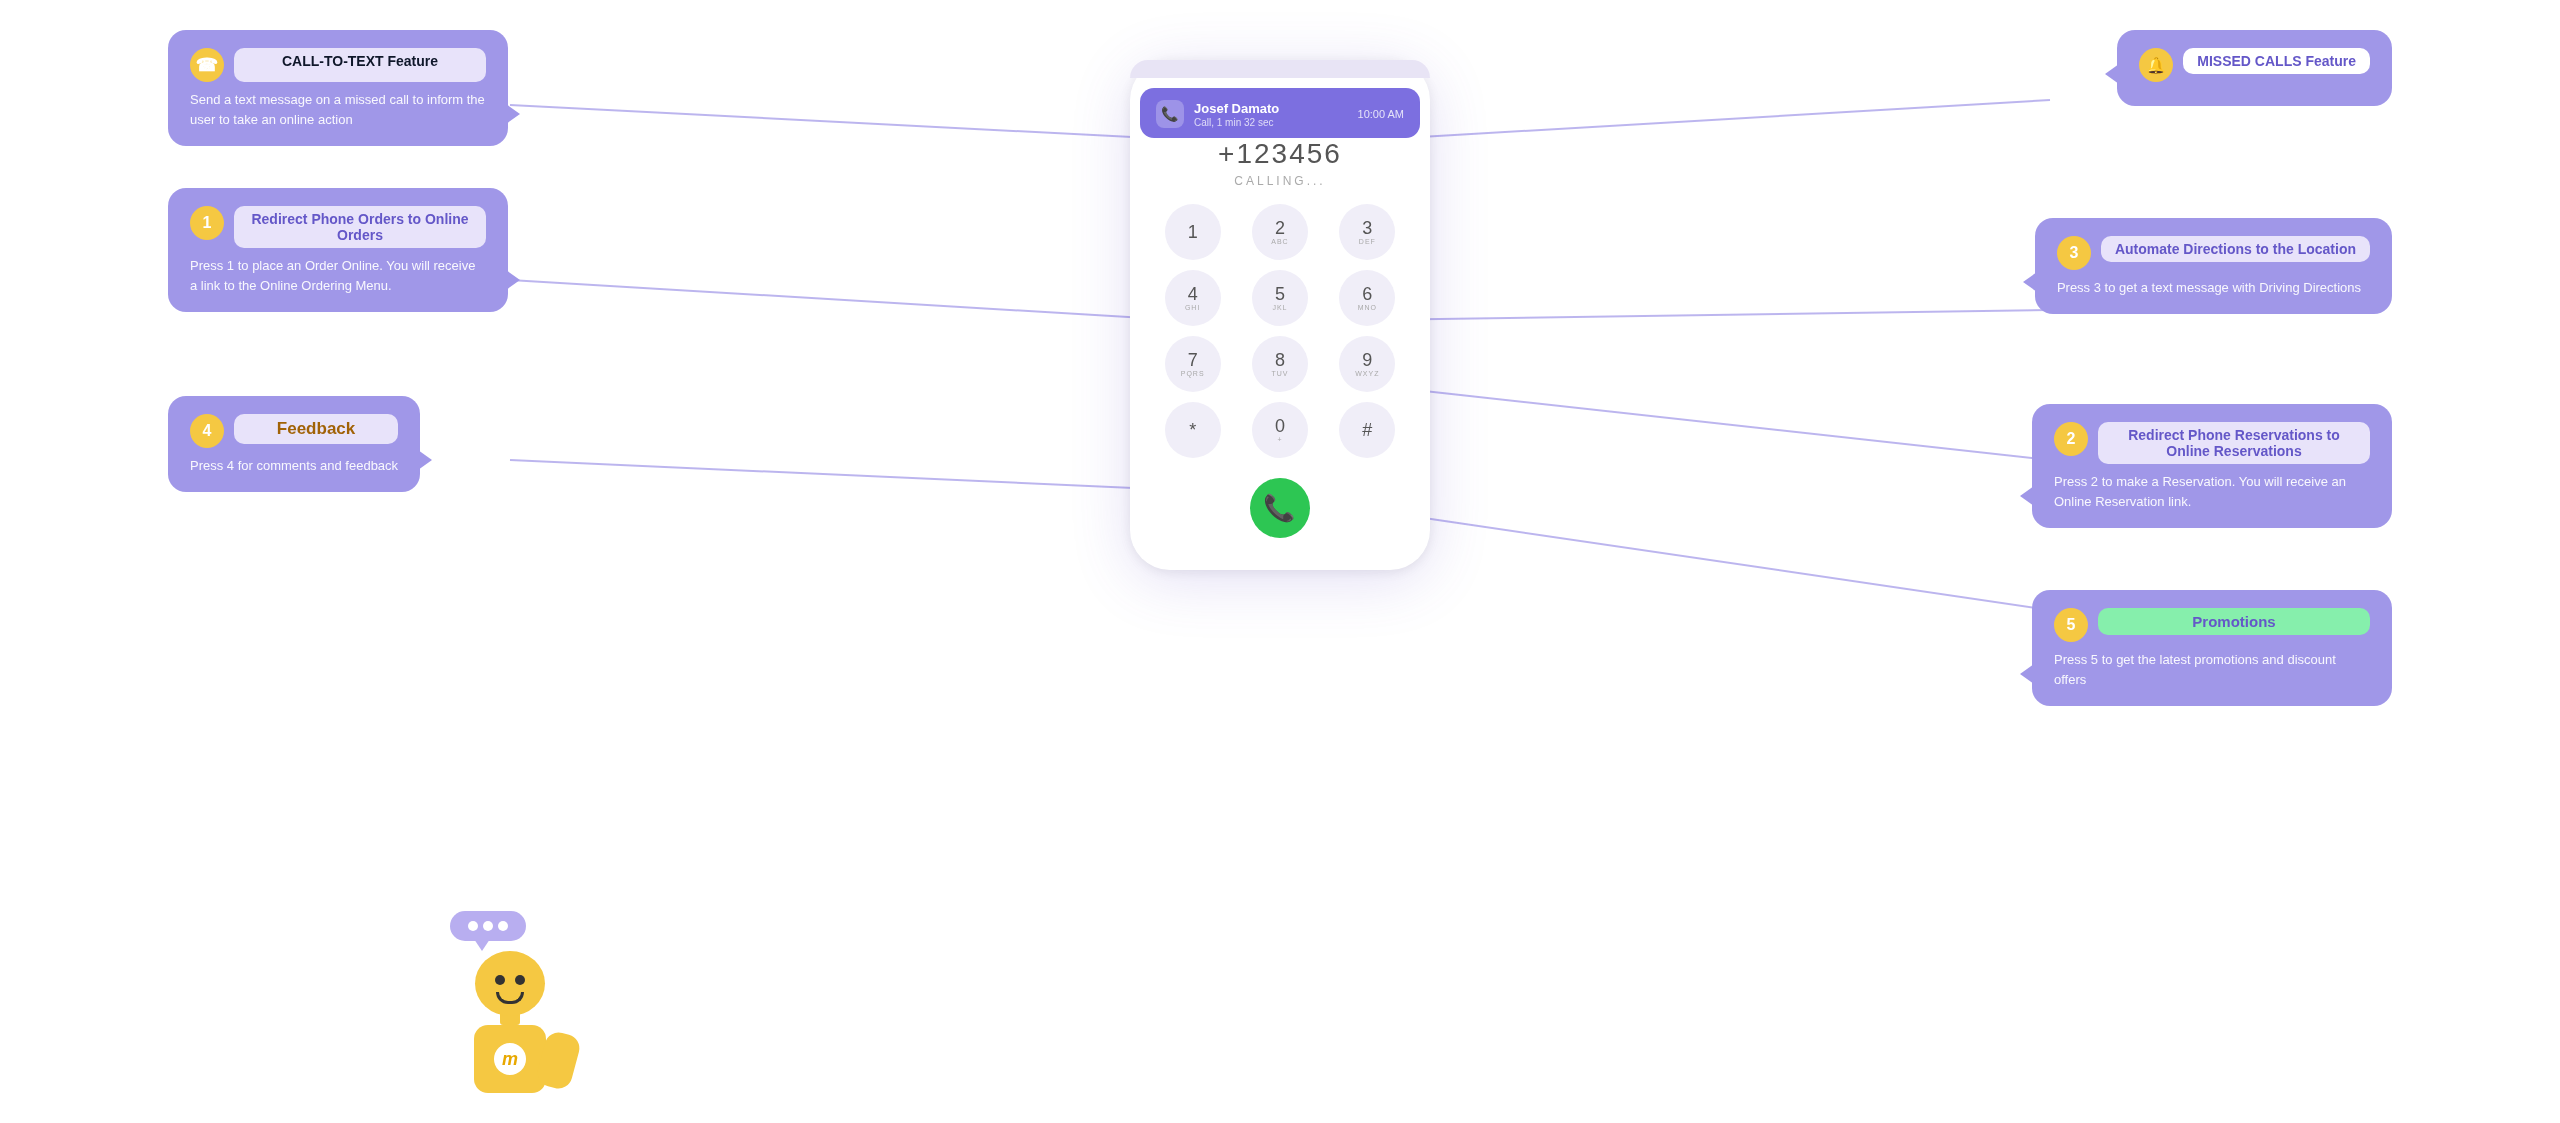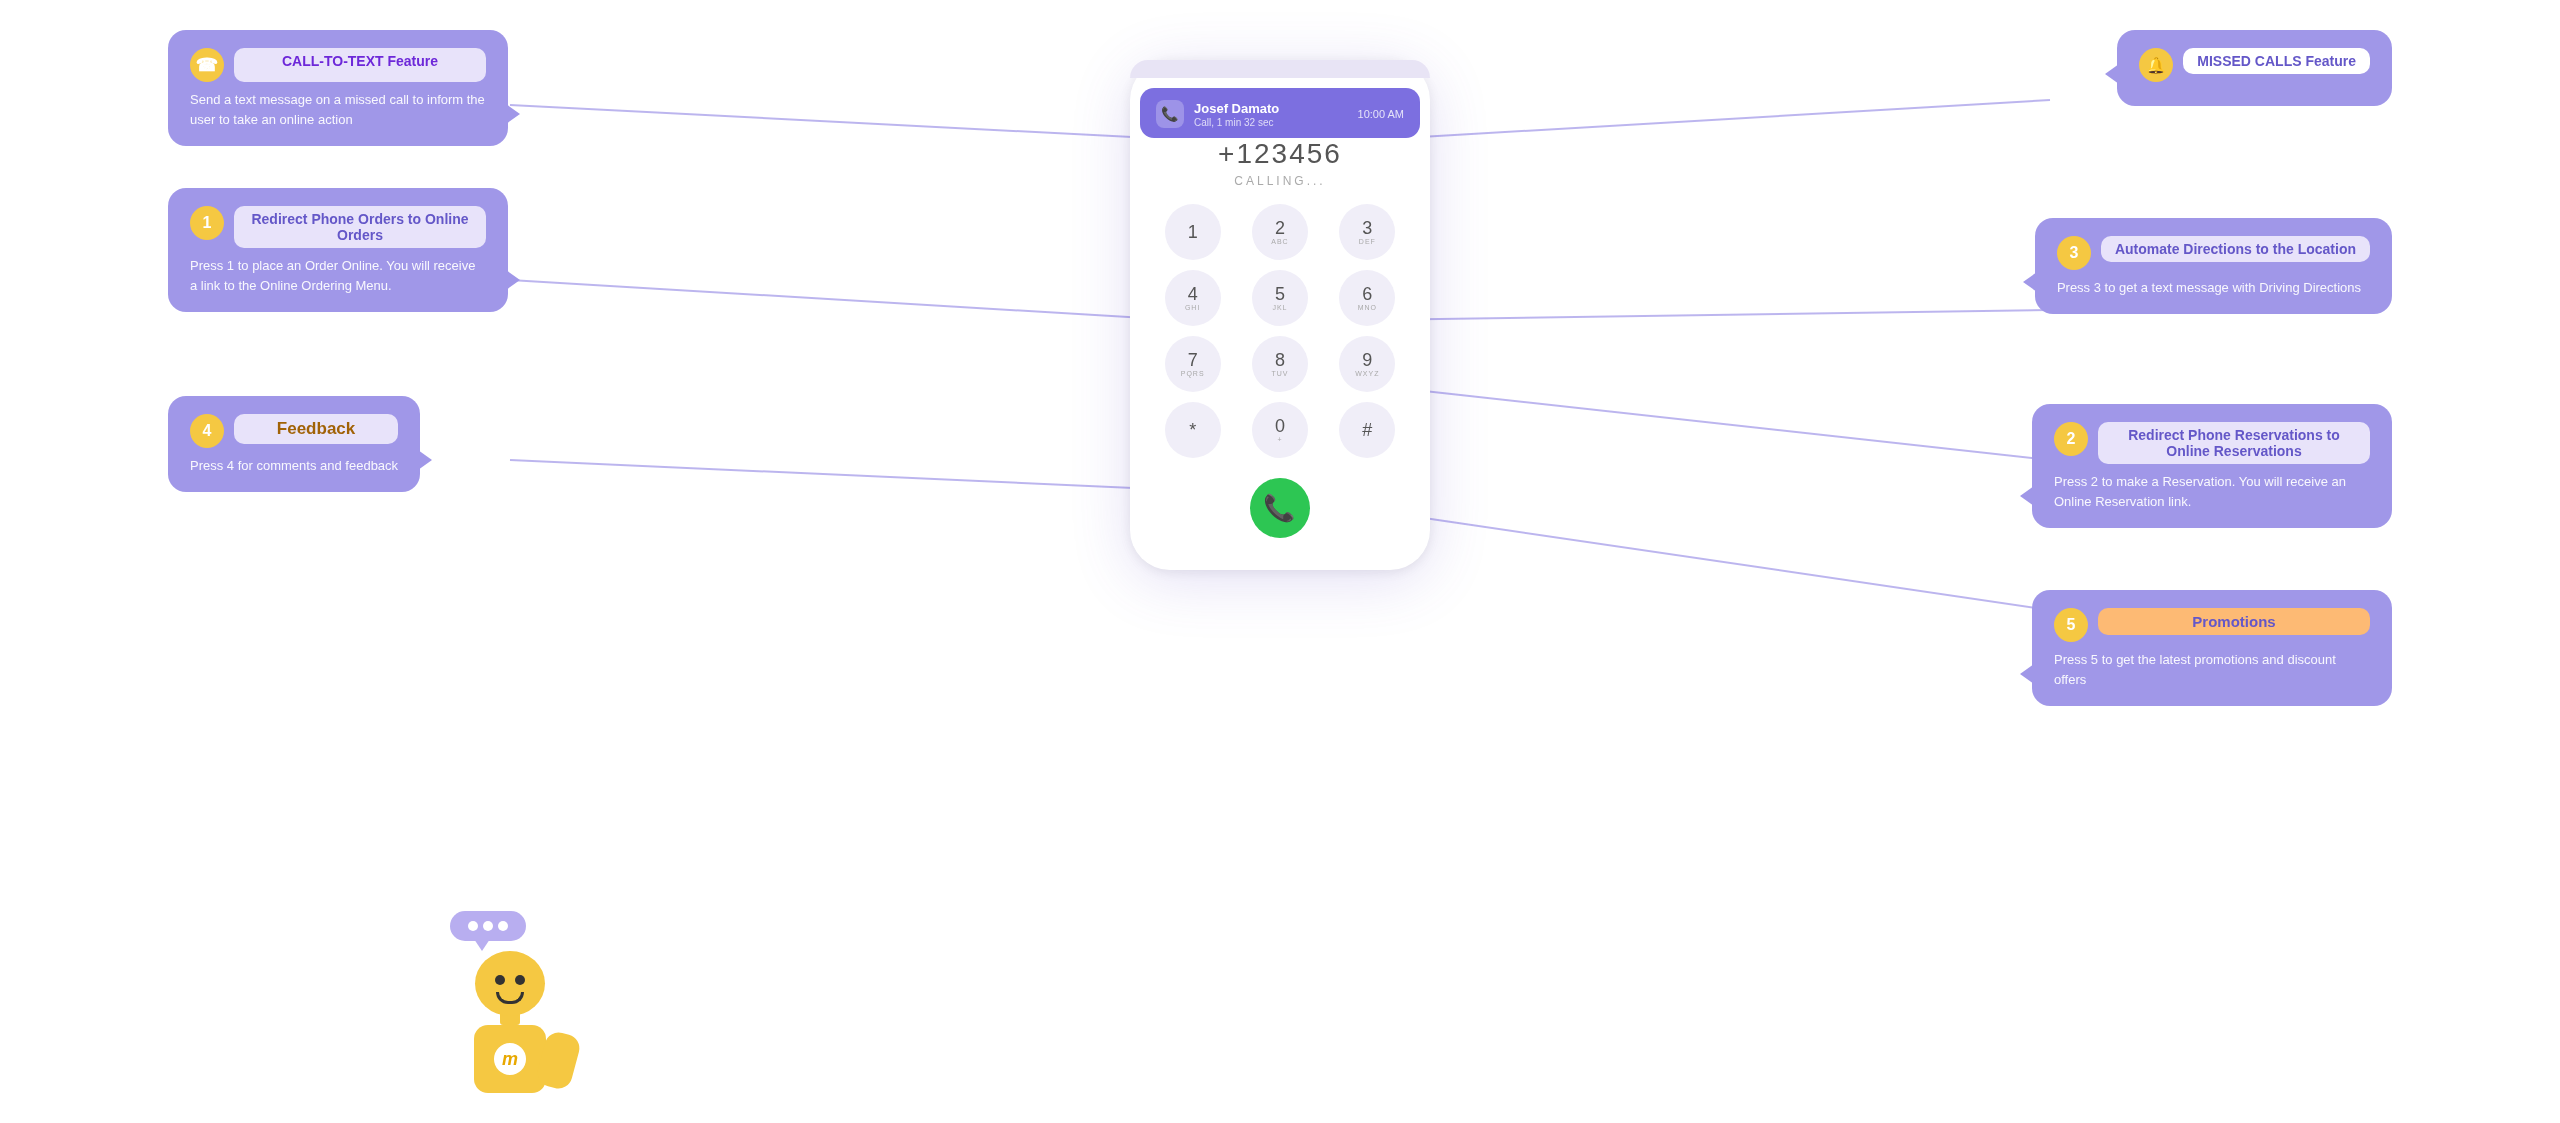--- a/index.html
+++ b/index.html
@@ -226,21 +226,21 @@
       position: absolute;
       border-radius: 18px;
       padding: 18px 22px 16px 22px;
       background: #a097e8;
       color: #fff;
       z-index: 5;
     }
 
     .feature-card-inner-title {
       background: #ddd8f8;
-      color: #6d28d9;
+      color: #0f172a;
       border-radius: 10px;
       padding: 5px 14px;
       font-weight: 700;
       font-size: 14px;
       text-align: center;
       margin-bottom: 8px;
       display: inline-block;
     }
 
     .fc-title-row {
@@ -448,21 +448,21 @@
     <div style="position:absolute; left:-12px; bottom:22px; width:0; height:0;
          border-top:10px solid transparent; border-bottom:10px solid transparent;
          border-right:14px solid #a097e8;"></div>
   </div>
 
   <div class="feature-card" style="right:168px; top:590px; max-width:360px; left:auto;">
     <div class="fc-title-row">
       <div class="bubble-number-badge">
         <span>5</span>
       </div>
-      <div style="background:#fdba74; border-radius:10px; padding:5px 14px; flex:1;">
+      <div style="background:#86efac; border-radius:10px; padding:5px 14px; flex:1;">
         <span style="color:#6457c8; font-weight:700; font-size:15px; text-align:center; display:block;">Promotions</span>
       </div>
     </div>
     <div class="fc-body">Press 5 to get the latest promotions and discount offers</div>
     <div style="position:absolute; left:-12px; bottom:22px; width:0; height:0;
          border-top:10px solid transparent; border-bottom:10px solid transparent;
          border-right:14px solid #a097e8;"></div>
   </div>
 
   <div class="chatbot" style="left:420px; bottom:30px; position:absolute;">

